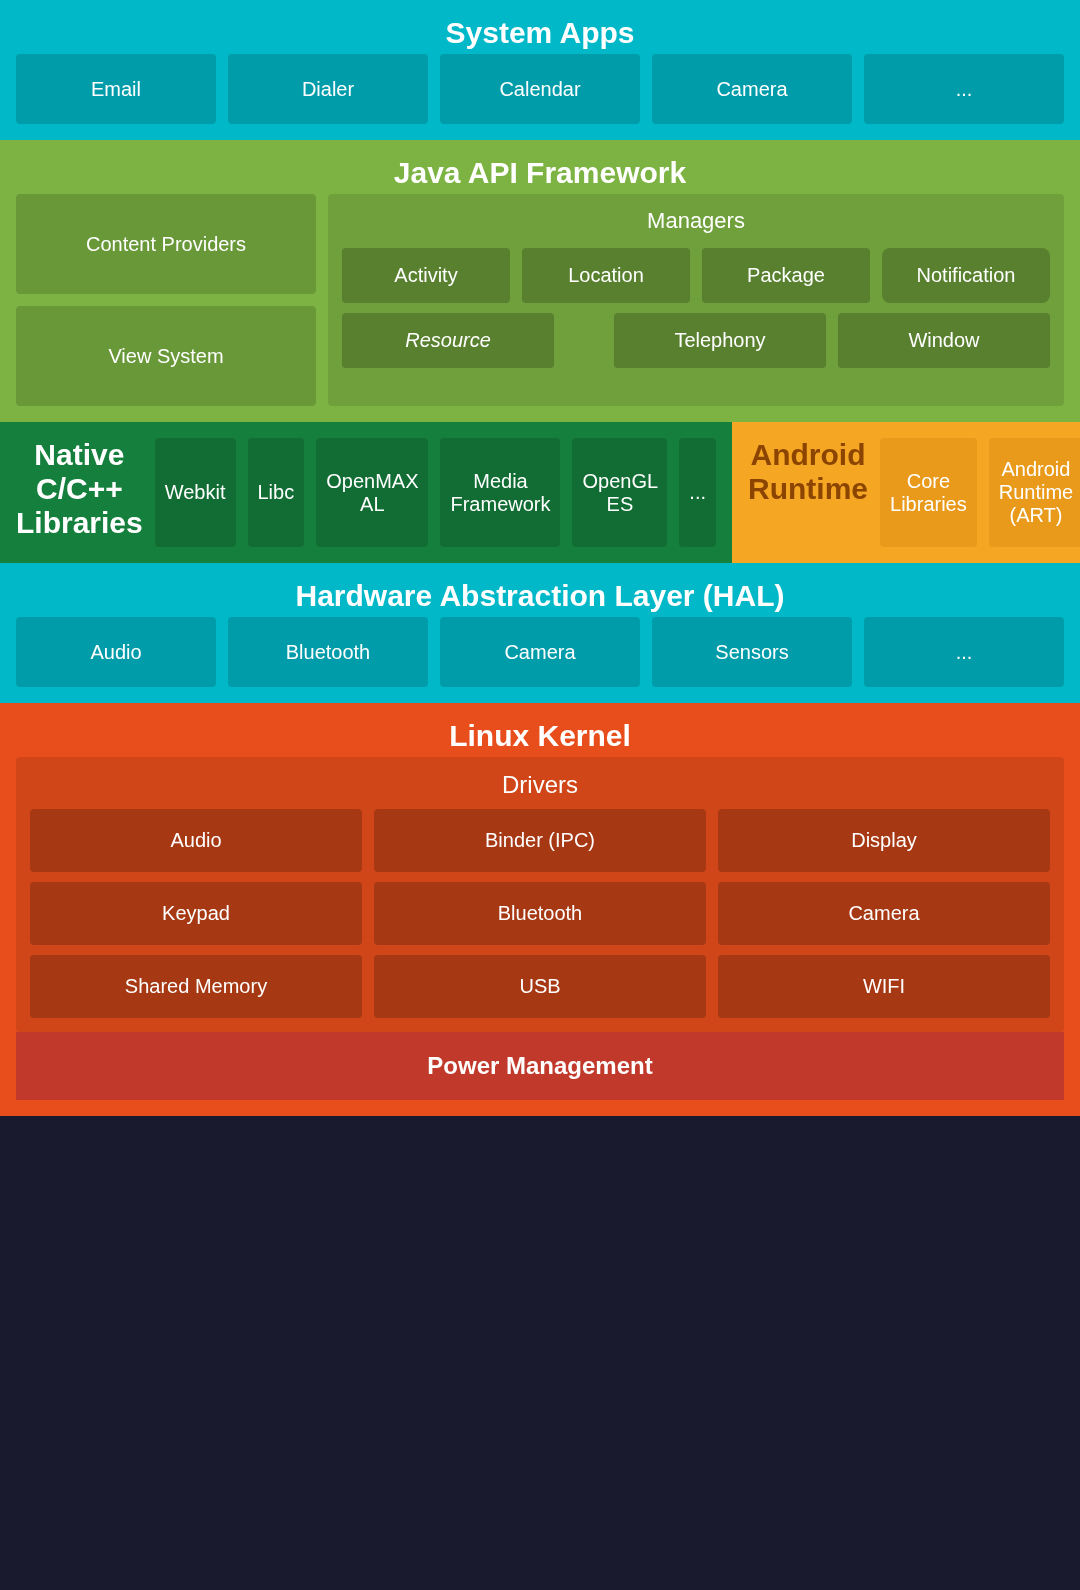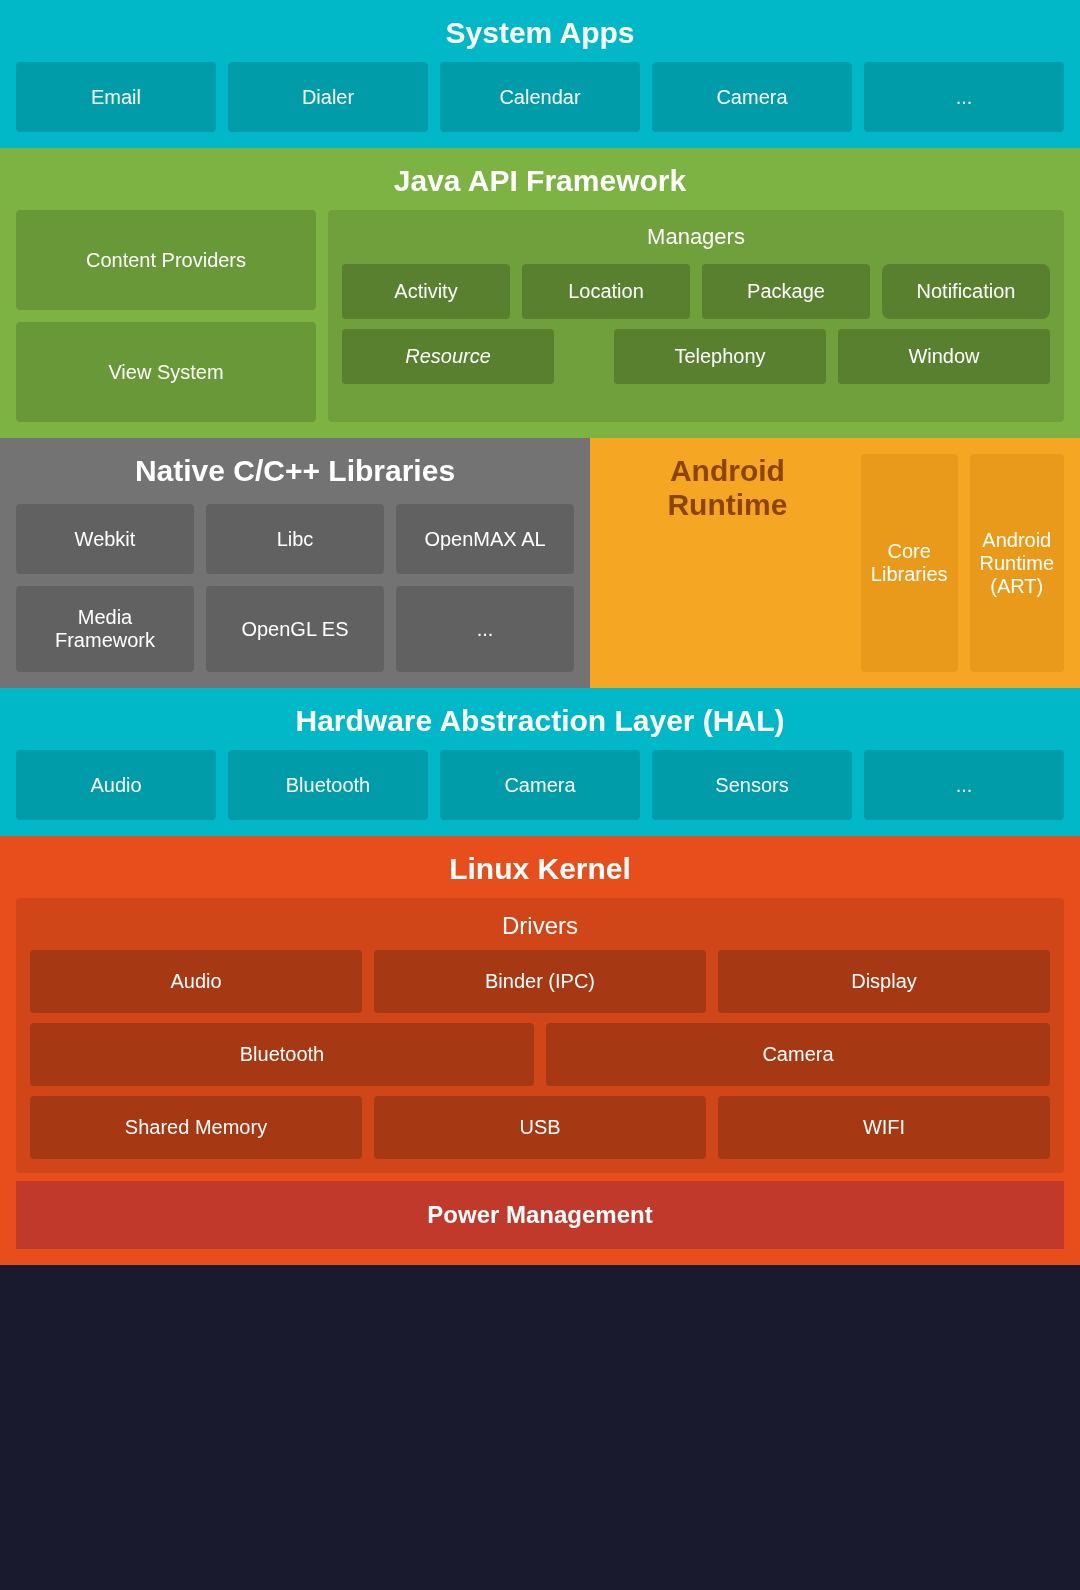--- a/index.html
+++ b/index.html
@@ -11,21 +11,21 @@
       display: flex;
       flex-direction: column;
       gap: 0;
     }
 
     .layer {
       width: 100%;
       padding: 16px;
       display: flex;
       flex-direction: column;
-      gap: 8px;
+      gap: 0;
     }
 
     .layer-title {
       text-align: center;
       font-size: 30px;
       font-weight: 600;
       color: #fff;
       margin-bottom: 4px;
     }
 
@@ -41,24 +41,24 @@
     }
 
     
     .layer-native-runtime {
       display: flex;
       flex-direction: row;
       gap: 0;
       width: 100%;
     }
     .layer-native {
-      background: #737373;
+      background: #15803d;
       flex: 0 0 590px;
       display: flex;
-      flex-direction: column;
+      flex-direction: row;
       gap: 12px;
     }
     .layer-runtime {
       background: #f5a623;
       flex: 1;
       padding: 16px;
       display: flex;
       flex-direction: row;
       gap: 12px;
     }
@@ -328,20 +328,23 @@
       </div>
       <div class="driver-card" style="flex:1;">
         <span>Binder (IPC)</span>
       </div>
       <div class="driver-card" style="flex:1;">
         <span>Display</span>
       </div>
     </div>
     <div class="card-row">
       <div class="driver-card" style="flex:1;">
+        <span>Keypad</span>
+      </div>
+      <div class="driver-card" style="flex:1;">
         <span>Bluetooth</span>
       </div>
       <div class="driver-card" style="flex:1;">
         <span>Camera</span>
       </div>
     </div>
     <div class="card-row">
       <div class="driver-card" style="flex:1;">
         <span>Shared Memory</span>
       </div>

